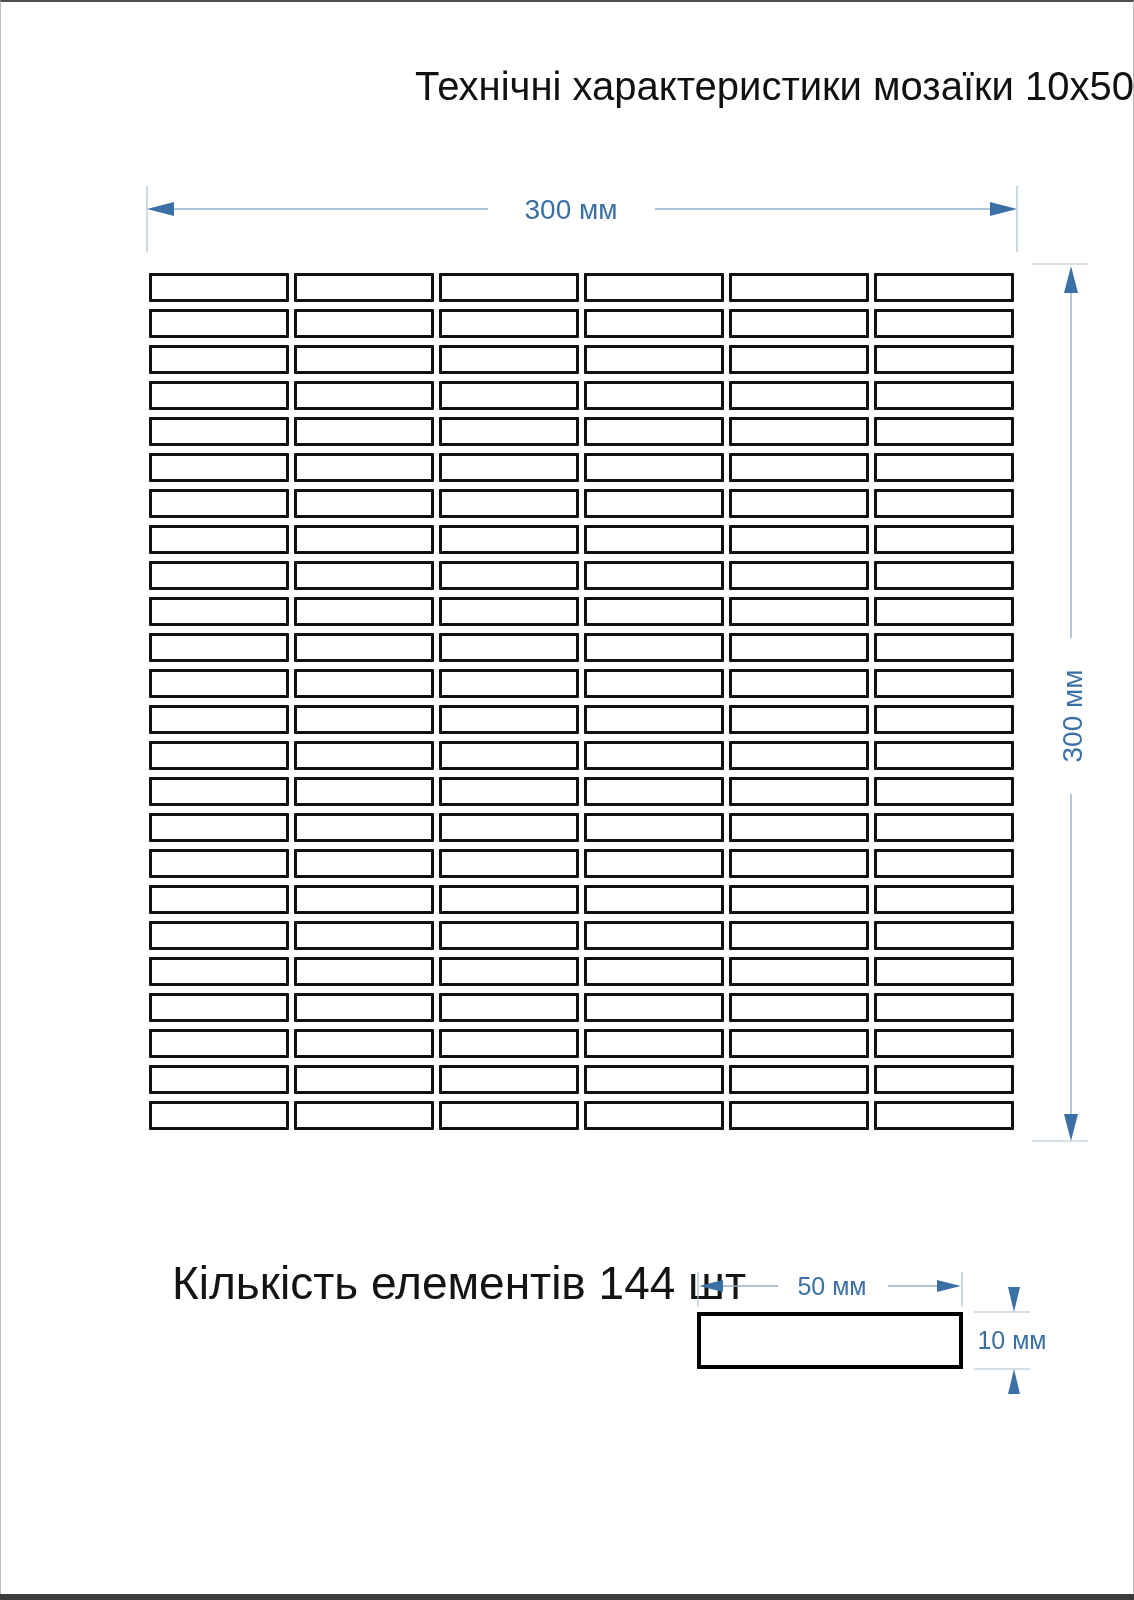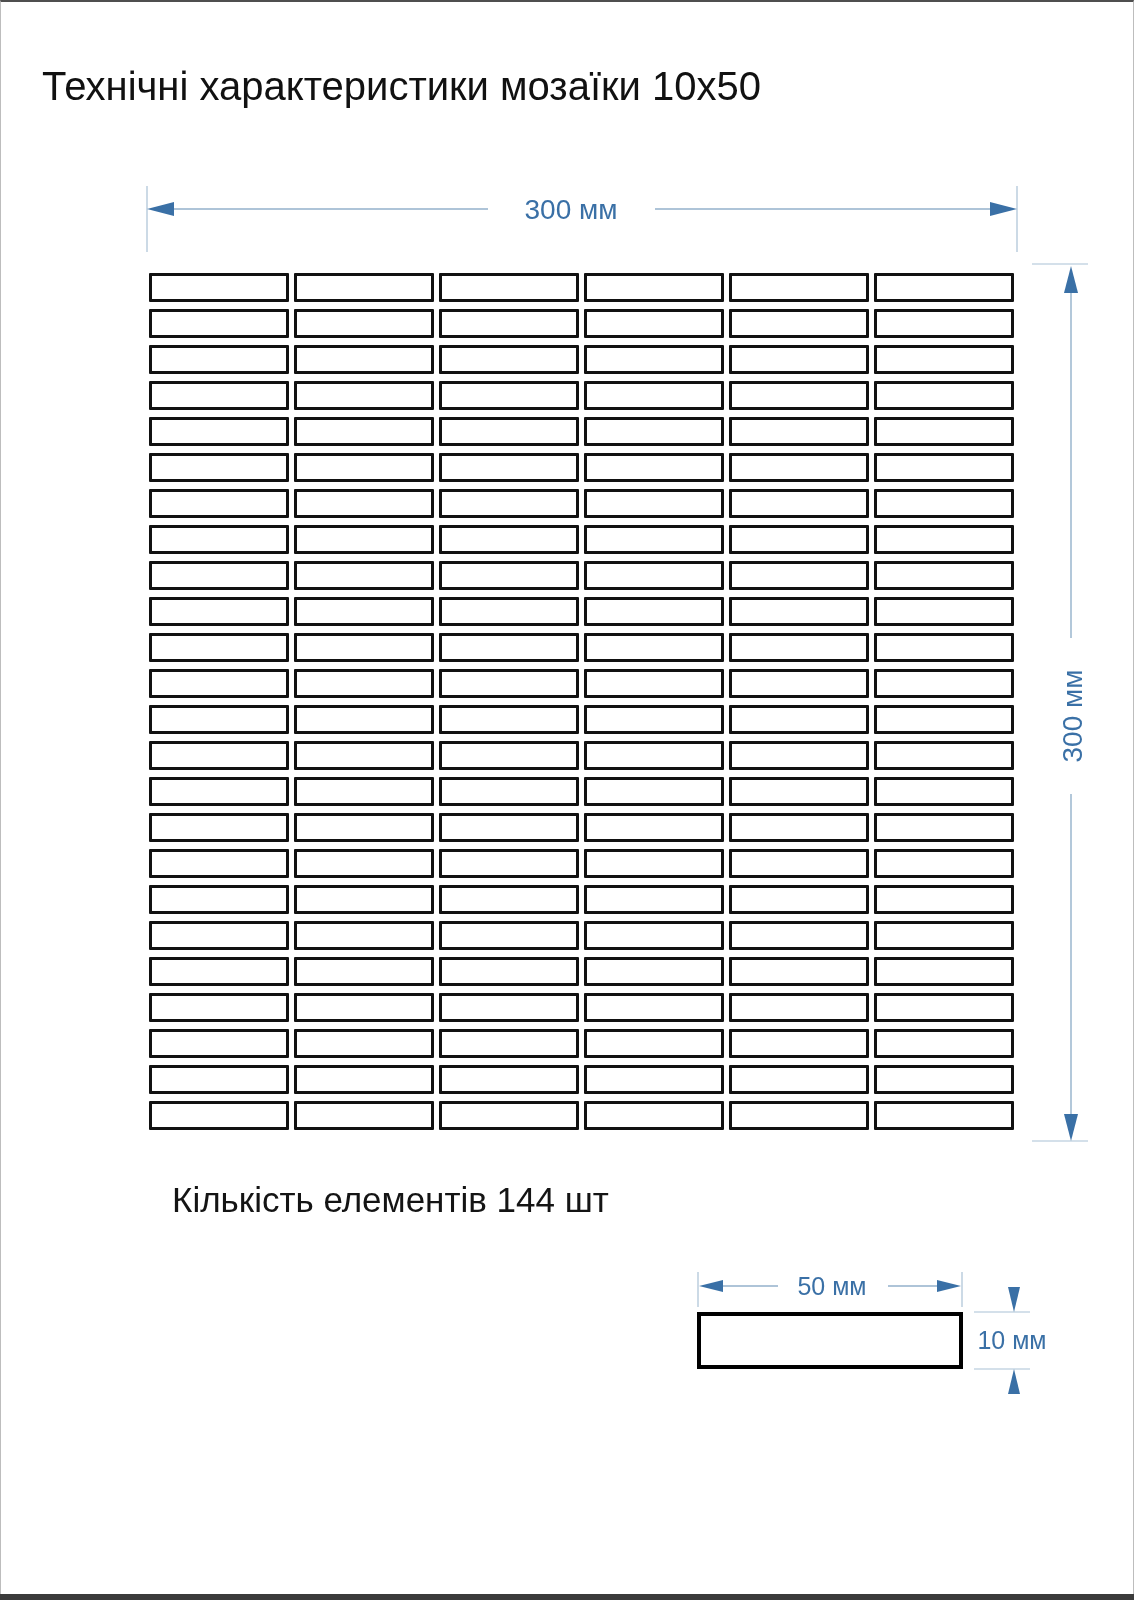--- a/index.html
+++ b/index.html
@@ -17,39 +17,39 @@
     border-right: 1px solid #bdbdbd;
     box-sizing: border-box;
     pointer-events: none;
   }
   .bottom-bar {
     position: absolute; left: 0; right: 0; bottom: 0;
     height: 6px; background: #3b3b3b;
   }
   .title {
     position: absolute; top: 64px; left: 0; width: 100%;
-    text-align: left; text-indent: 42px;
+    text-align: right; text-indent: 42px;
     font-size: 40px; color: #111111; white-space: nowrap;
   }
   .grid {
     position: absolute; left: 149px; top: 273px;
     display: grid;
     grid-template-columns: repeat(var(--grid-cols, 6), 140px);
     column-gap: 5px; row-gap: 7px;
   }
   .tile {
     width: 140px; height: 29px;
     border: 3px solid var(--tile-border, #111111);
     box-sizing: border-box;
     background: #ffffff;
     border-radius: 1px;
   }
   .caption {
-    position: absolute; left: 172px; top: 1180px;
-    font-size: 35px; color: #141414; white-space: nowrap;
+    position: absolute; left: 172px; top: 1256px;
+    font-size: 46px; color: #141414; white-space: nowrap;
   }
   .detail-tile {
     position: absolute; left: 697px; top: 1312px;
     width: 266px; height: 57px;
     border: 4px solid #000000;
     box-sizing: border-box;
     background: #ffffff;
   }
   svg.overlay {
     position: absolute; left: 0; top: 0;

